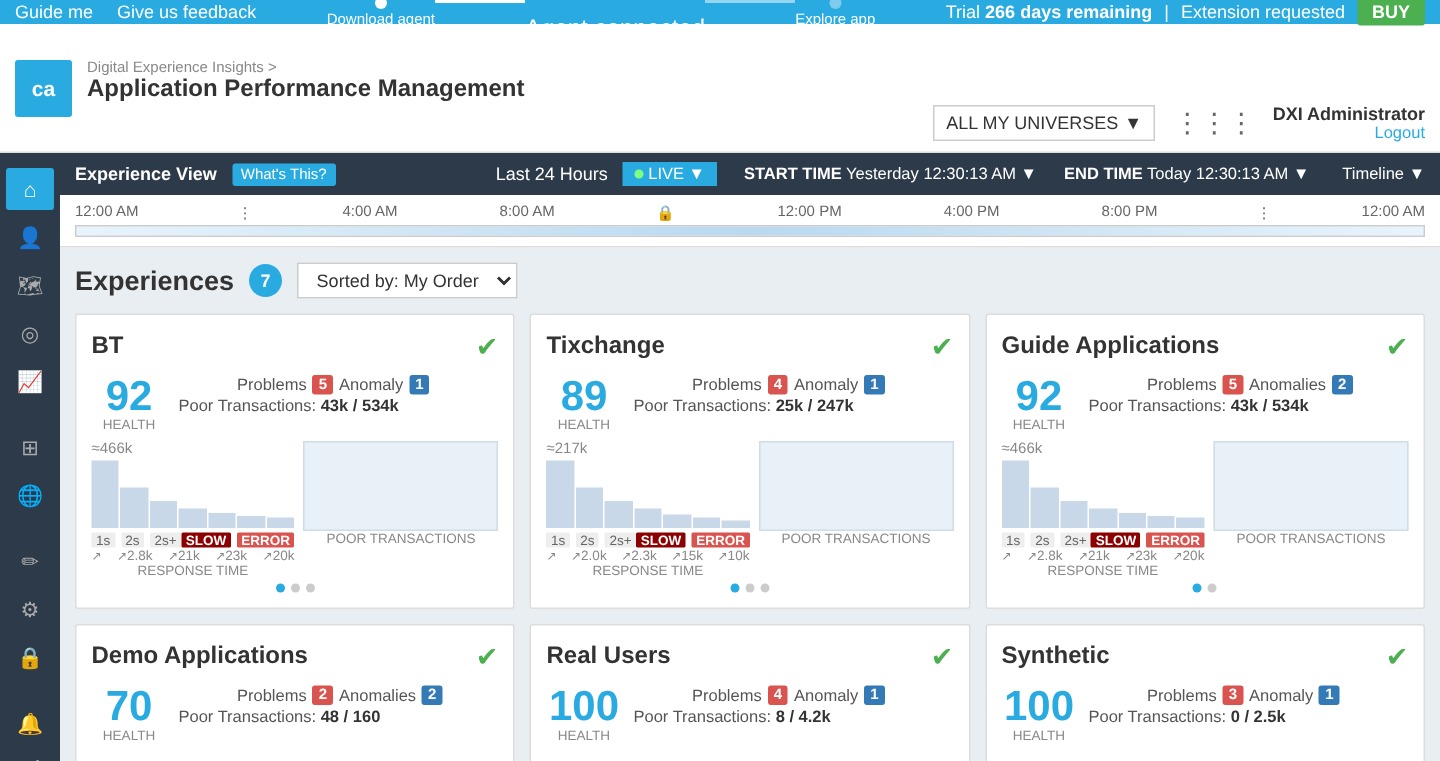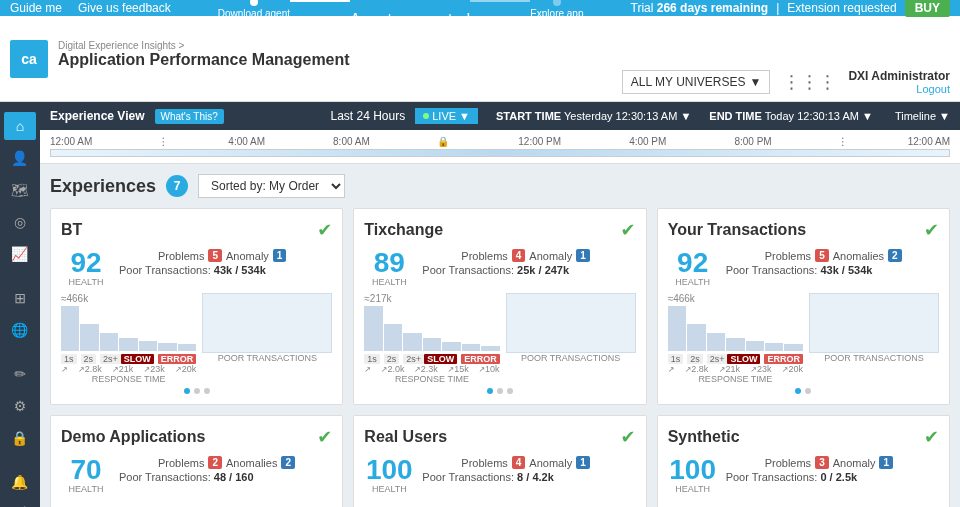--- a/index.html
+++ b/index.html
@@ -363,21 +363,21 @@
           </div>
           <div class="dot-row">
             <div class="dot-ind active"></div>
             <div class="dot-ind"></div>
             <div class="dot-ind"></div>
           </div>
         </div>
 
         <div class="card">
           <div class="card-header">
-            <span class="card-title">Your Transactions</span>
+            <span class="card-title">Guide Applications</span>
             <span class="check-icon">✔</span>
           </div>
           <div class="card-stats">
             <div class="health-block">
               <div class="health-num">92</div>
               <div class="health-label">HEALTH</div>
             </div>
             <div class="stats-info">
               <div class="stat-row">
                 <span>Problems</span>

